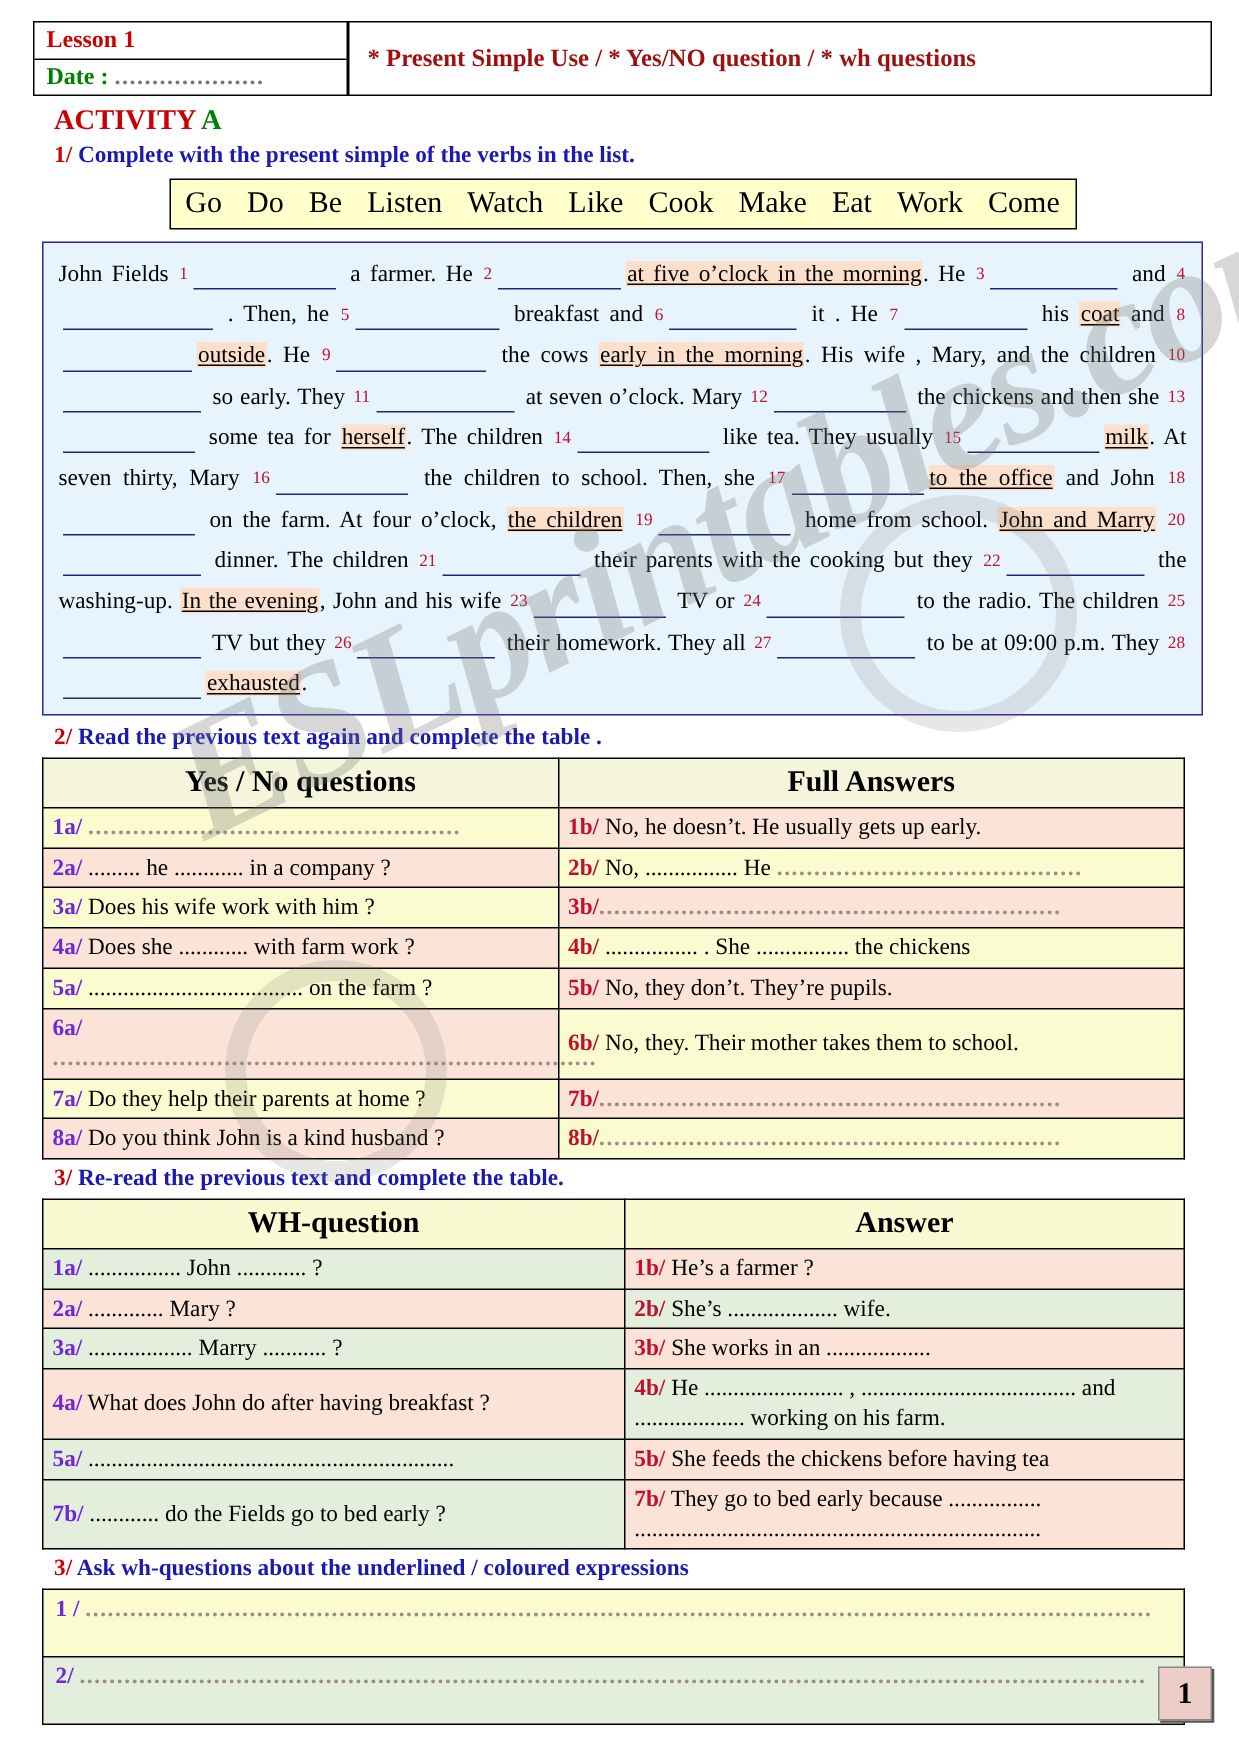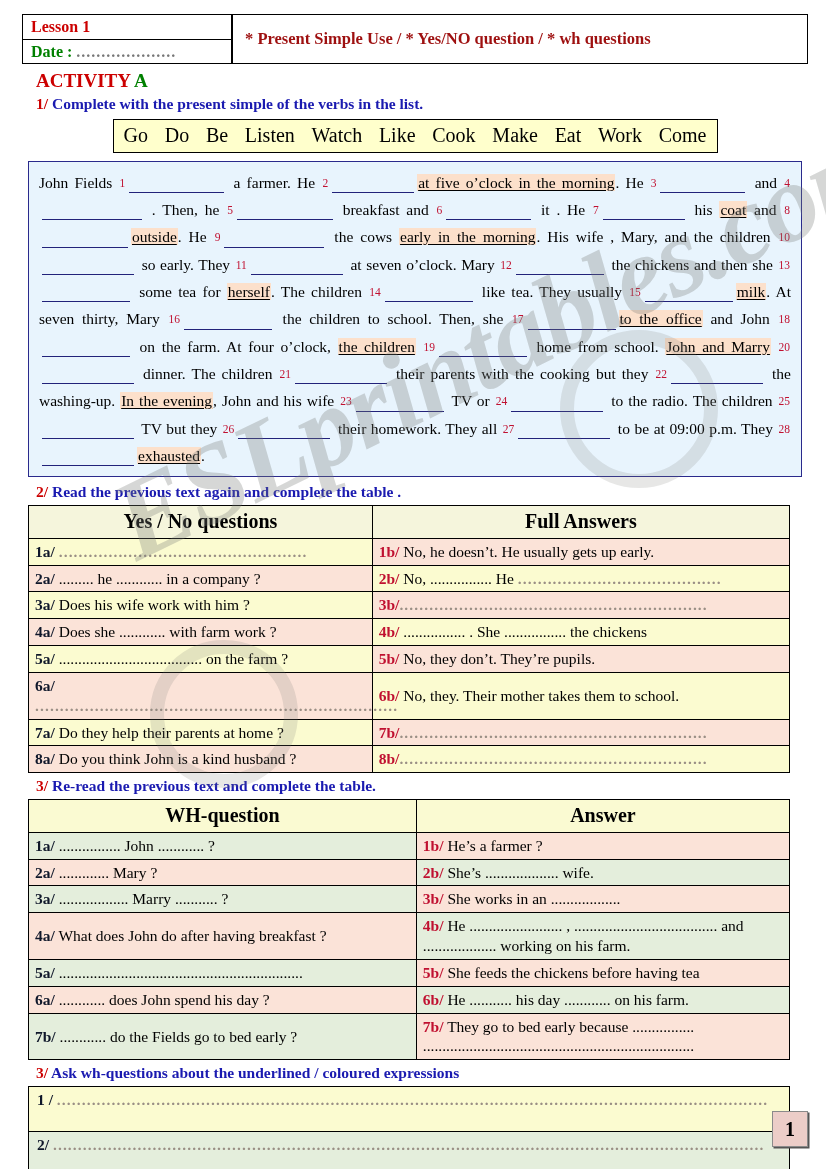--- a/index.html
+++ b/index.html
@@ -142,21 +142,21 @@
     color:#000;
   }
   table.wk th{
     font-weight:bold;
     text-align:center;
     font-size:20px;
     font-family:Liberation Serif, serif;
   }
   .t1 th{background:#f5f5dc;color:#008000;}
   .t2 th{background:#fafad2;color:#9a9a7a;}
-  .lbl-q{color:#0f172a;font-weight:bold;}
+  .lbl-q{color:#6d28d9;font-weight:bold;}
   .lbl-a{color:#c01030;font-weight:bold;}
   .dots{color:#9a8f85;letter-spacing:1.1px;font-weight:bold;}
   .bgY{background:#fbfbd0;}
   .bgP{background:#fbe3d8;}
   .bgG{background:#e4eedc;}
 
   
   table.bottom{
     border-collapse:collapse;
     width:762px;
@@ -309,24 +309,20 @@
         </tr>
         <tr>
           <td class="bgP"><span class="lbl-q">4a/</span><span> What does John do after having breakfast ?</span></td>
           <td class="bgG"><span class="lbl-a">4b/</span><span> He ........................ , ..................................... and ................... working on his farm.</span></td>
         </tr>
         <tr>
           <td class="bgG"><span class="lbl-q">5a/</span><span> ...............................................................</span></td>
           <td class="bgP"><span class="lbl-a">5b/</span><span> She feeds the chickens before having tea</span></td>
         </tr>
         <tr>
-          <td class="bgP"><span class="lbl-q">6a/</span><span> ............ does John spend his day ?</span></td>
-          <td class="bgG"><span class="lbl-a">6b/</span><span> He ........... his day ............ on his farm.</span></td>
-        </tr>
-        <tr>
           <td class="bgG"><span class="lbl-q">7b/</span><span> ............ do the Fields go to bed early ?</span></td>
           <td class="bgP"><span class="lbl-a">7b/</span><span> They go to bed early because ................ ......................................................................</span></td>
         </tr>
       </tbody>
   </table>
 
   <div class="instr">
     <span class="num">3/</span>
     <span>Ask wh-questions about the underlined / coloured expressions</span>
   </div>

